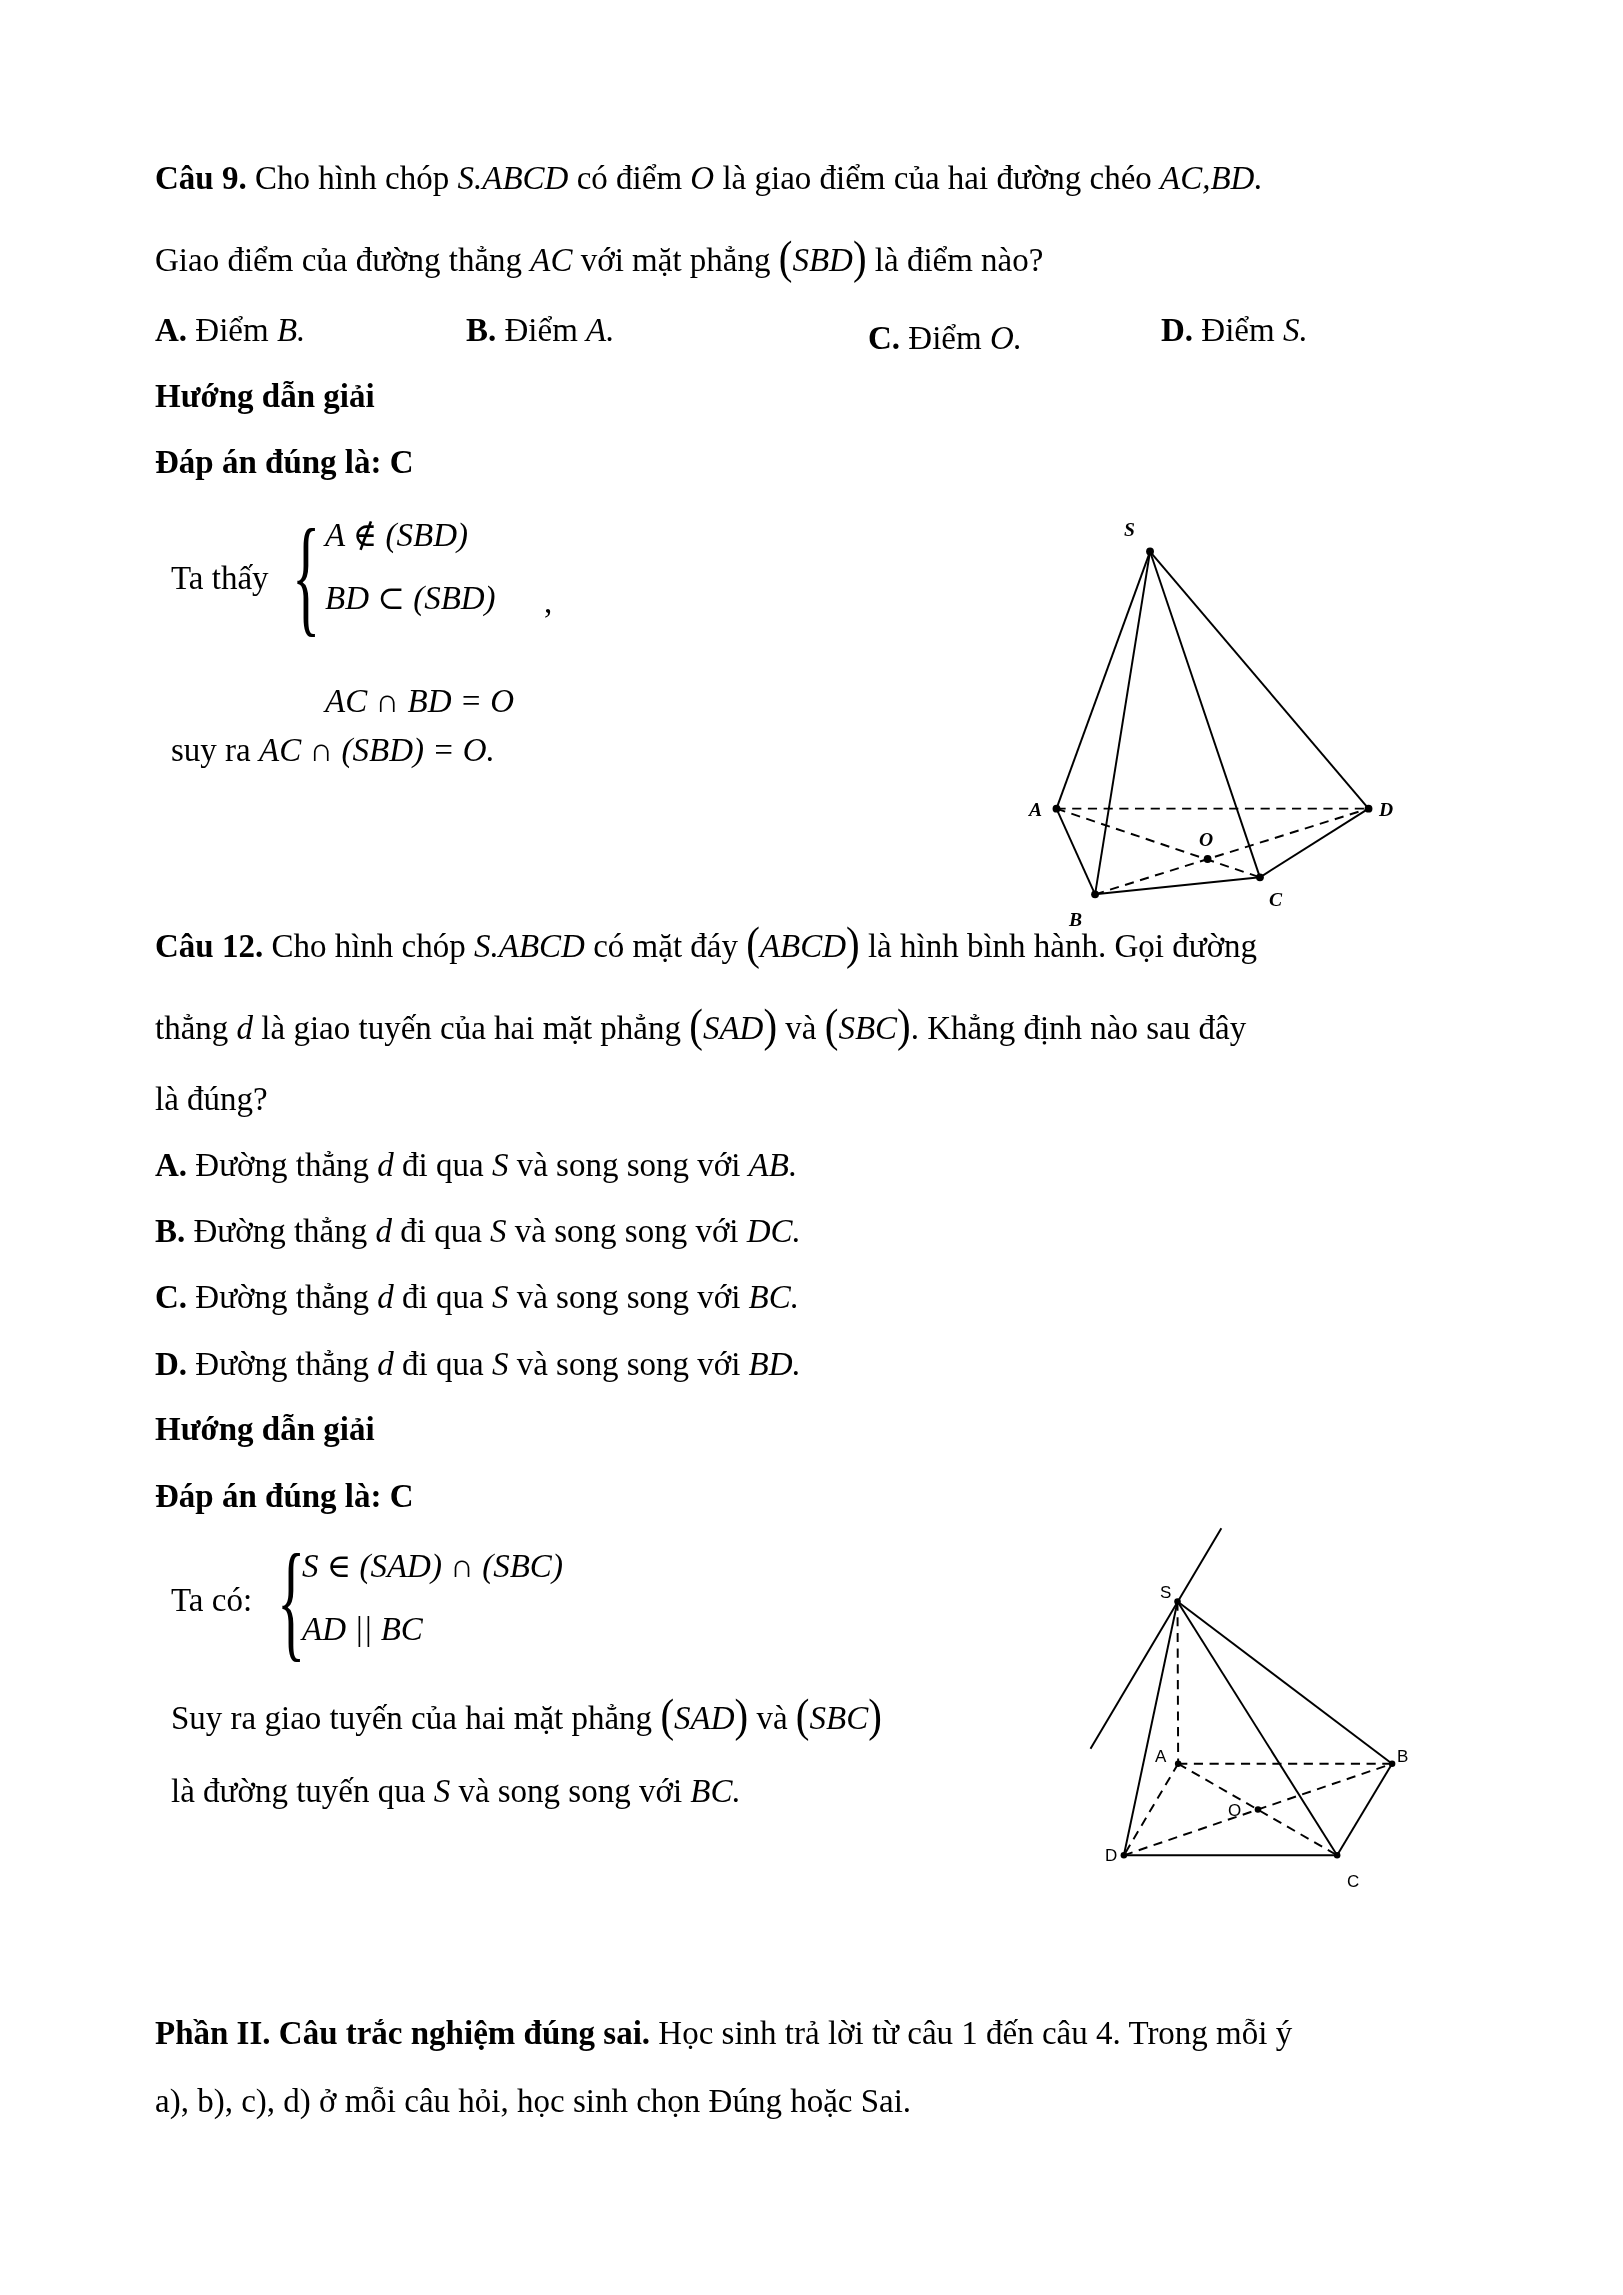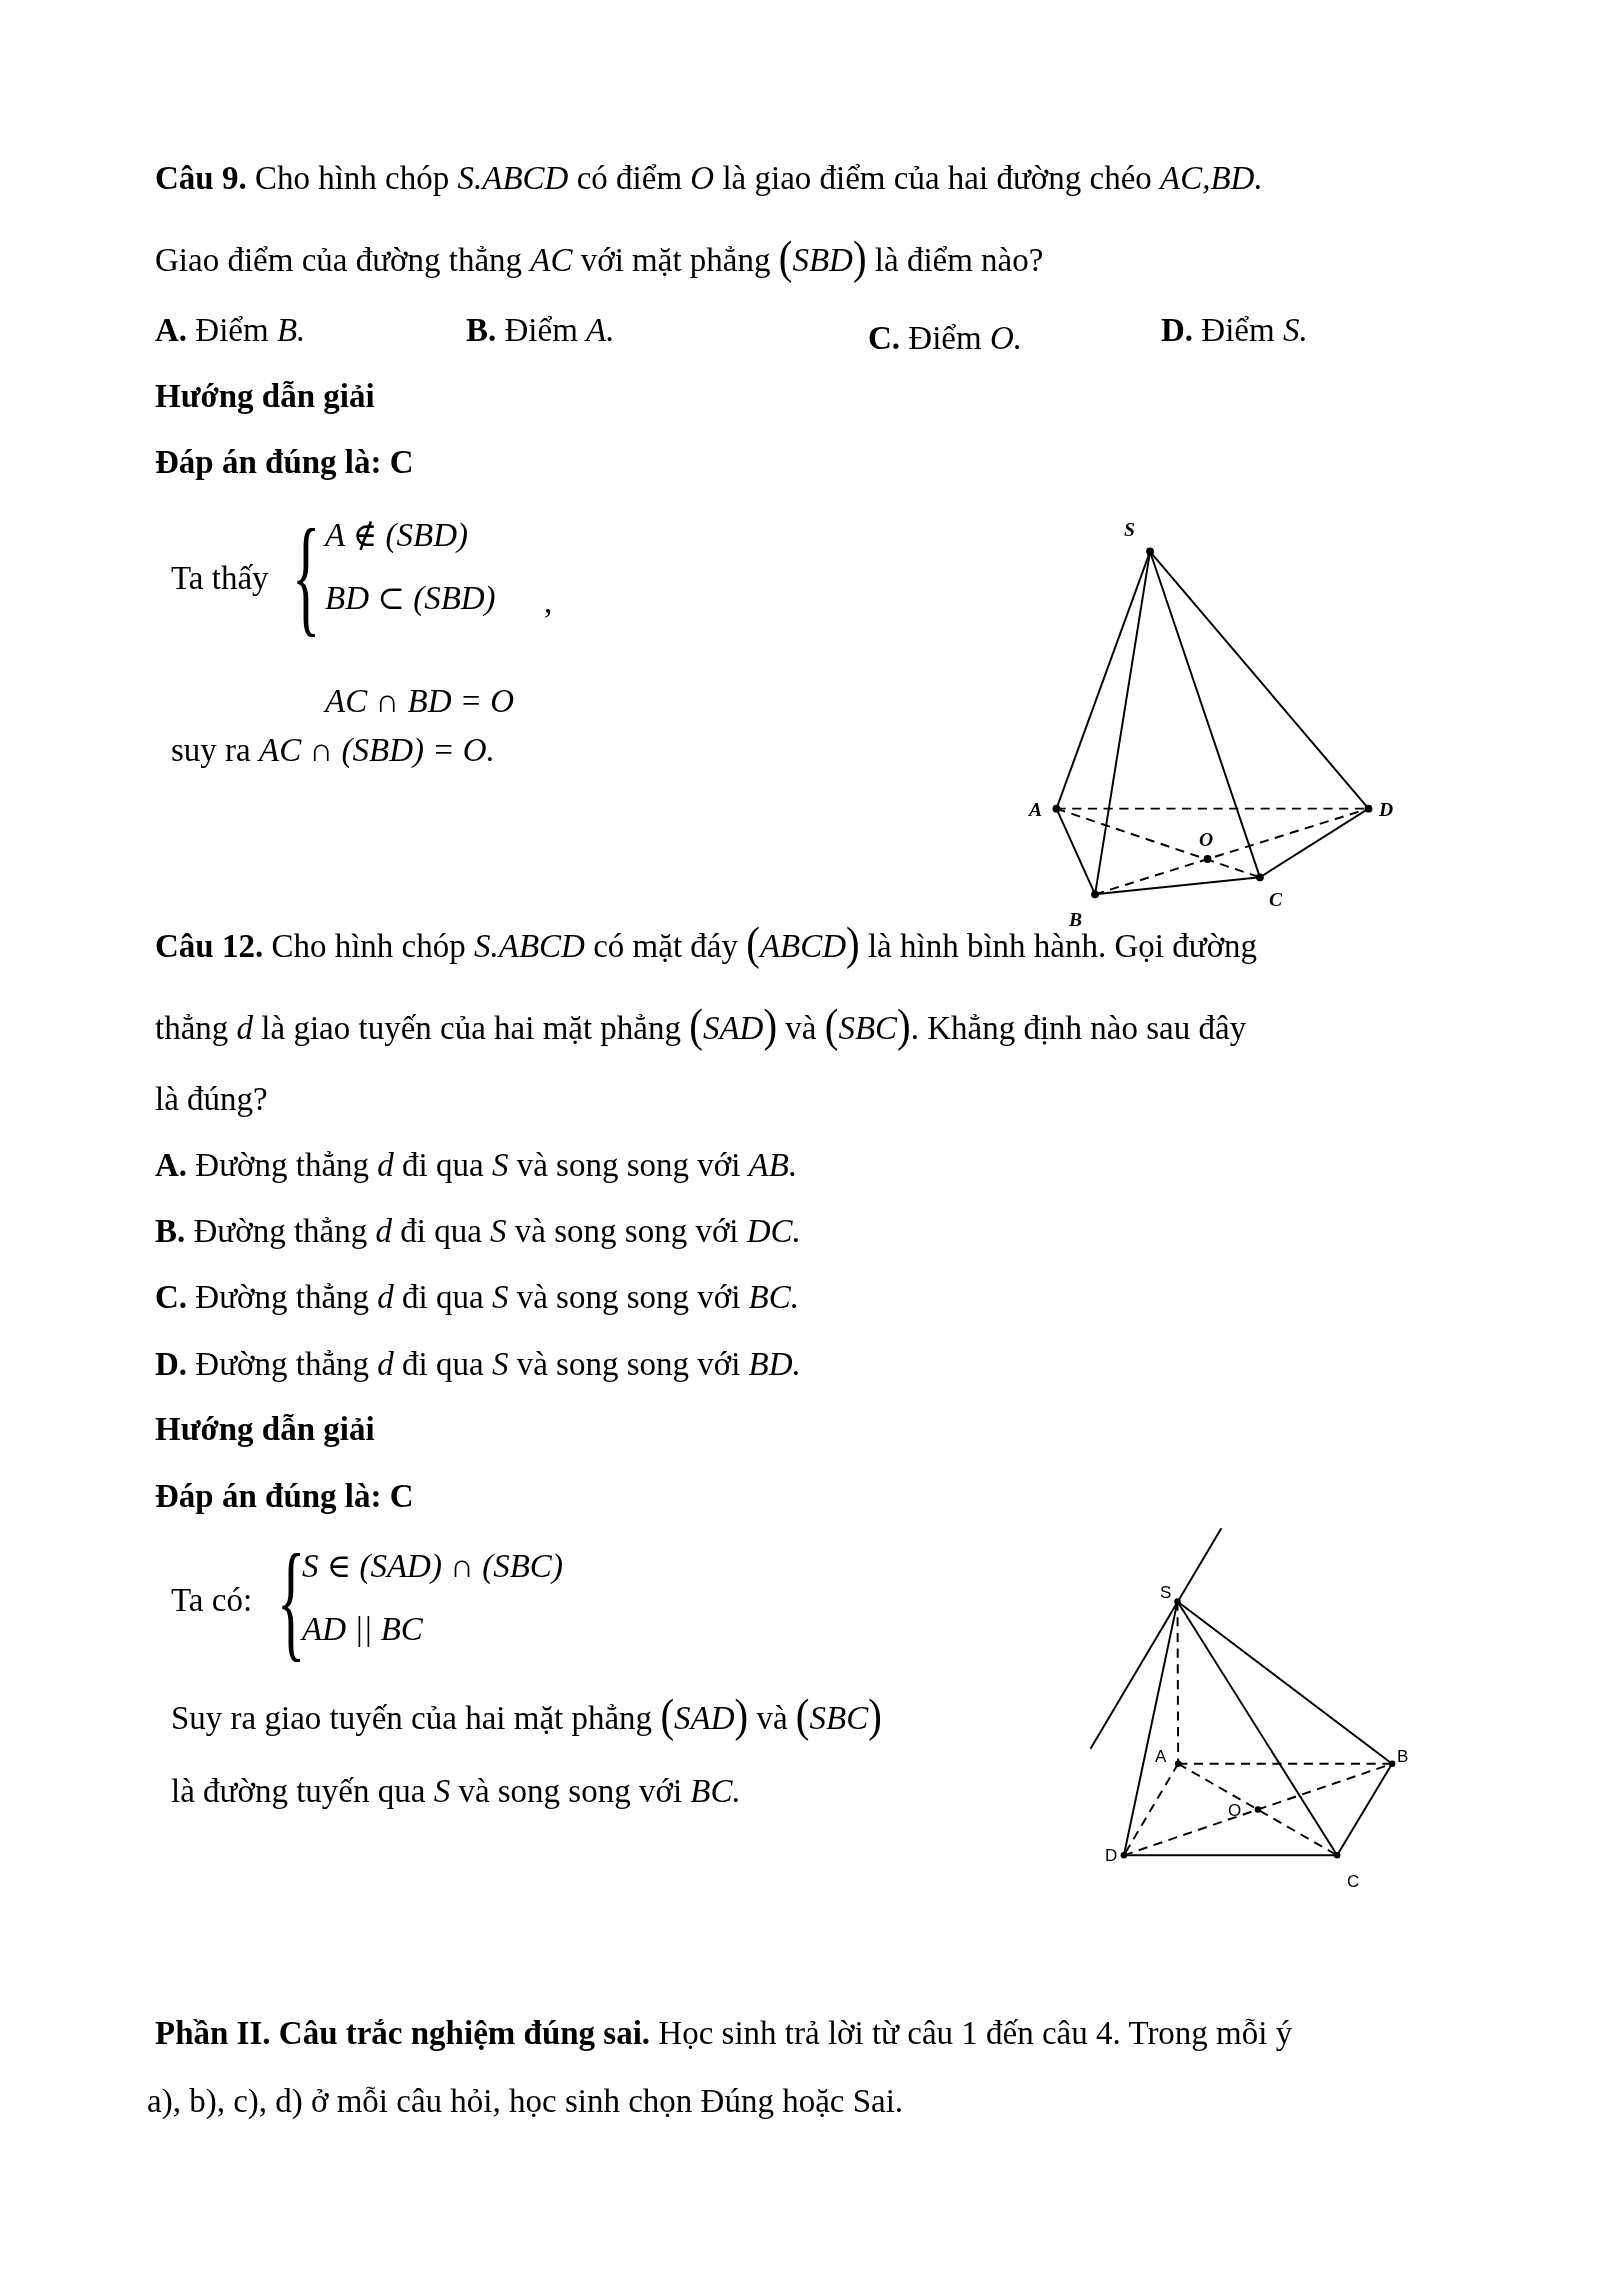--- a/index.html
+++ b/index.html
@@ -177,14 +177,14 @@
 <div class="abs lbl2" style="left:1155px; top:1748px;">A</div>
 <div class="abs lbl2" style="left:1397px; top:1748px;">B</div>
 <div class="abs lbl2" style="left:1228px; top:1802px;">O</div>
 <div class="abs lbl2" style="left:1105px; top:1847px;">D</div>
 <div class="abs lbl2" style="left:1347px; top:1873px;">C</div>
 
 <div class="abs" style="left:155px; top:2017px;">
   <b>Phần II. Câu trắc nghiệm đúng sai.</b>
   <span>Học sinh trả lời từ câu 1 đến câu 4. Trong mỗi ý</span>
 </div>
-<div class="abs" style="left:147px; top:2085px;">a), b), c), d) ở mỗi câu hỏi, học sinh chọn Đúng hoặc Sai.</div>
+<div class="abs" style="left:155px; top:2085px;">a), b), c), d) ở mỗi câu hỏi, học sinh chọn Đúng hoặc Sai.</div>
 
 
 </body></html>

